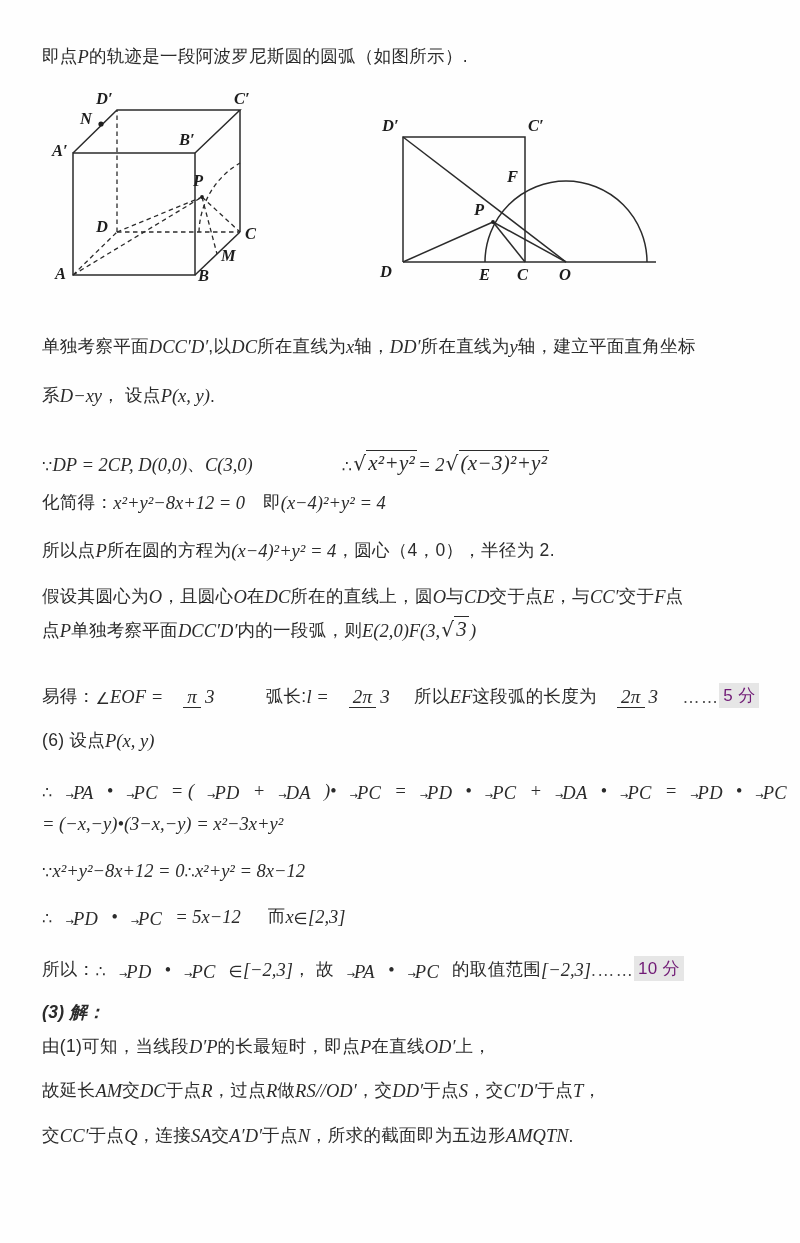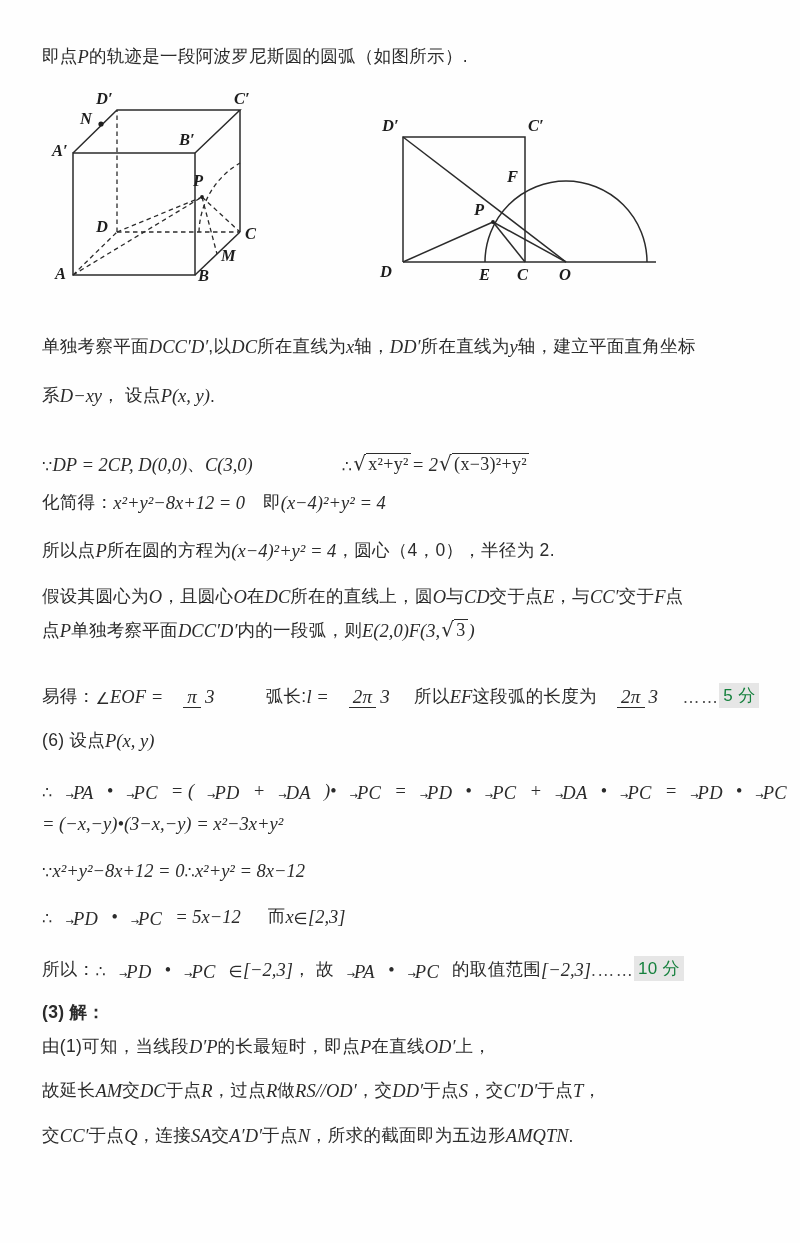--- a/index.html
+++ b/index.html
@@ -18,38 +18,38 @@
     height:26px;
     display:flex;align-items:flex-end;
     white-space:nowrap;
     font-size:17.5px;
     letter-spacing:.3px;
   }
   .tl.tall{height:46px;}
   .tl span{display:inline;}
   .m{font-family:"Liberation Serif", serif;font-style:italic;font-size:18.5px;letter-spacing:0;}
   .sym{font-family:"DejaVu Sans", sans-serif;font-style:normal;font-size:16px;}
-  .b{font-weight:bold;}
+  .b{font-weight:bold;font-style:italic;}
   .dots{color:#4a4a4a;letter-spacing:1px;}
-  .score{background:#e6e6e6;color:#15803d;padding:1px 4px;font-size:17px;}
+  .score{background:#e6e6e6;color:#701a75;padding:1px 4px;font-size:17px;}
   .score8{color:#3a3a3a;font-size:17px;position:relative;top:9px;}
   
   .frac{
     display:inline-flex;flex-direction:column;align-items:center;
     font-family:"Liberation Serif", serif;font-style:italic;
     font-size:19px;line-height:1.15;vertical-align:middle;margin:0 20px;
   }
   .fn{border-bottom:1.4px solid #2b2b2b;padding:0 4px;}
   .fd{padding:0 4px;}
   
   .sqrt{display:inline-flex;align-items:flex-start;margin:0 1px;}
   .rs{font-family:"DejaVu Sans", sans-serif;font-style:normal;font-size:20px;line-height:1.05;}
   .rb{
-    font-family:"Liberation Serif", serif;
-    font-size:18px;border-top:1.5px solid #2b2b2b;padding:0 2px;line-height:1.2;
+    font-family:"Liberation Serif", serif;font-style:italic;
+    font-size:21px;border-top:1.5px solid #2b2b2b;padding:0 2px;line-height:1.2;
   }
   
   .vec{display:inline-flex;flex-direction:column;align-items:center;line-height:1;margin:0 13px;vertical-align:-2px;}
   .va{font-family:"DejaVu Sans", sans-serif;font-size:10px;height:8px;line-height:8px;letter-spacing:-1px;}
   .vb{font-family:"Liberation Serif", serif;font-style:italic;font-size:18.5px;}
   
   .fig{position:absolute;}
   .fig svg{position:absolute;left:0;top:0;}
   .fl{
     position:absolute;

